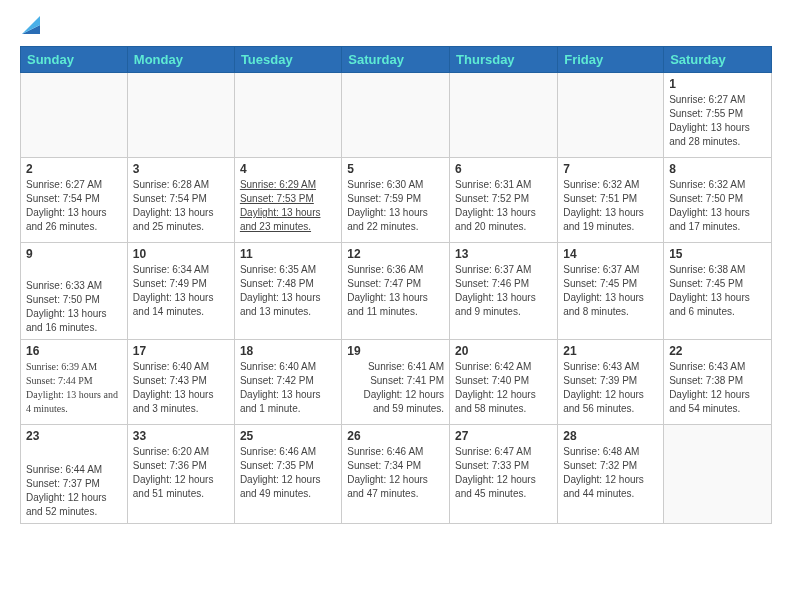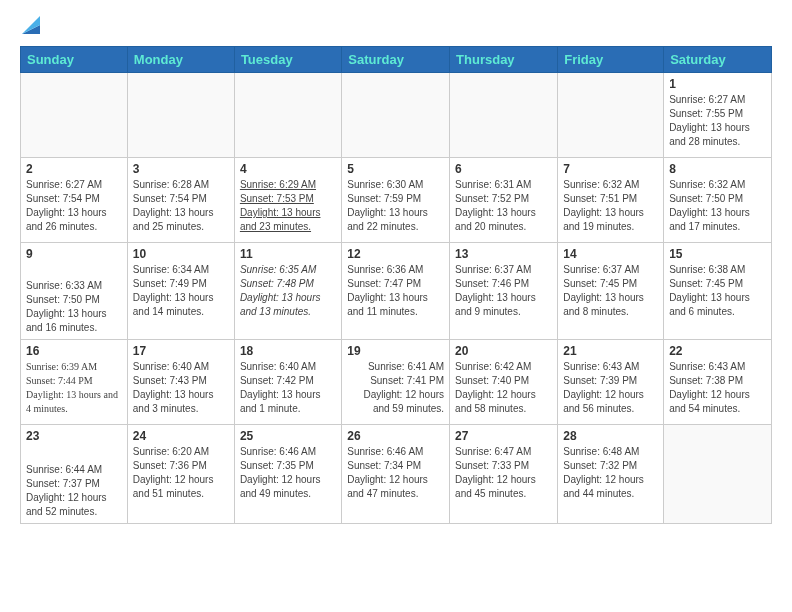--- a/index.html
+++ b/index.html
@@ -198,21 +198,21 @@
 Daylight: 13 hours and 16 minutes.</div>
           </td>
           <td>
             <span class="day-num">10</span>
             <div class="day-info" style="white-space: pre-line;">Sunrise: 6:34 AM
 Sunset: 7:49 PM
 Daylight: 13 hours and 14 minutes.</div>
           </td>
           <td>
             <span class="day-num">11</span>
-            <div class="day-info" style="white-space: pre-line; font-style: italic;">Sunrise: 6:35 AM
+            <div class="day-info" style="white-space: pre-line;">Sunrise: 6:35 AM
 Sunset: 7:48 PM
 Daylight: 13 hours and 13 minutes.</div>
           </td>
           <td>
             <span class="day-num">12</span>
             <div class="day-info" style="white-space: pre-line;">Sunrise: 6:36 AM
 Sunset: 7:47 PM
 Daylight: 13 hours and 11 minutes.</div>
           </td>
           <td>
@@ -279,21 +279,21 @@
           </td>
         </tr>
         <tr class="week-row">
           <td>
             <span class="day-num">23</span>
             <div class="day-info" style="white-space: pre-line; margin-top: 20px;">Sunrise: 6:44 AM
 Sunset: 7:37 PM
 Daylight: 12 hours and 52 minutes.</div>
           </td>
           <td>
-            <span class="day-num">24</span>
+            <span class="day-num">33</span>
             <div class="day-info" style="white-space: pre-line;">Sunrise: 6:20 AM
 Sunset: 7:36 PM
 Daylight: 12 hours and 51 minutes.</div>
           </td>
           <td>
             <span class="day-num">25</span>
             <div class="day-info" style="white-space: pre-line;">Sunrise: 6:46 AM
 Sunset: 7:35 PM
 Daylight: 12 hours and 49 minutes.</div>
           </td>

